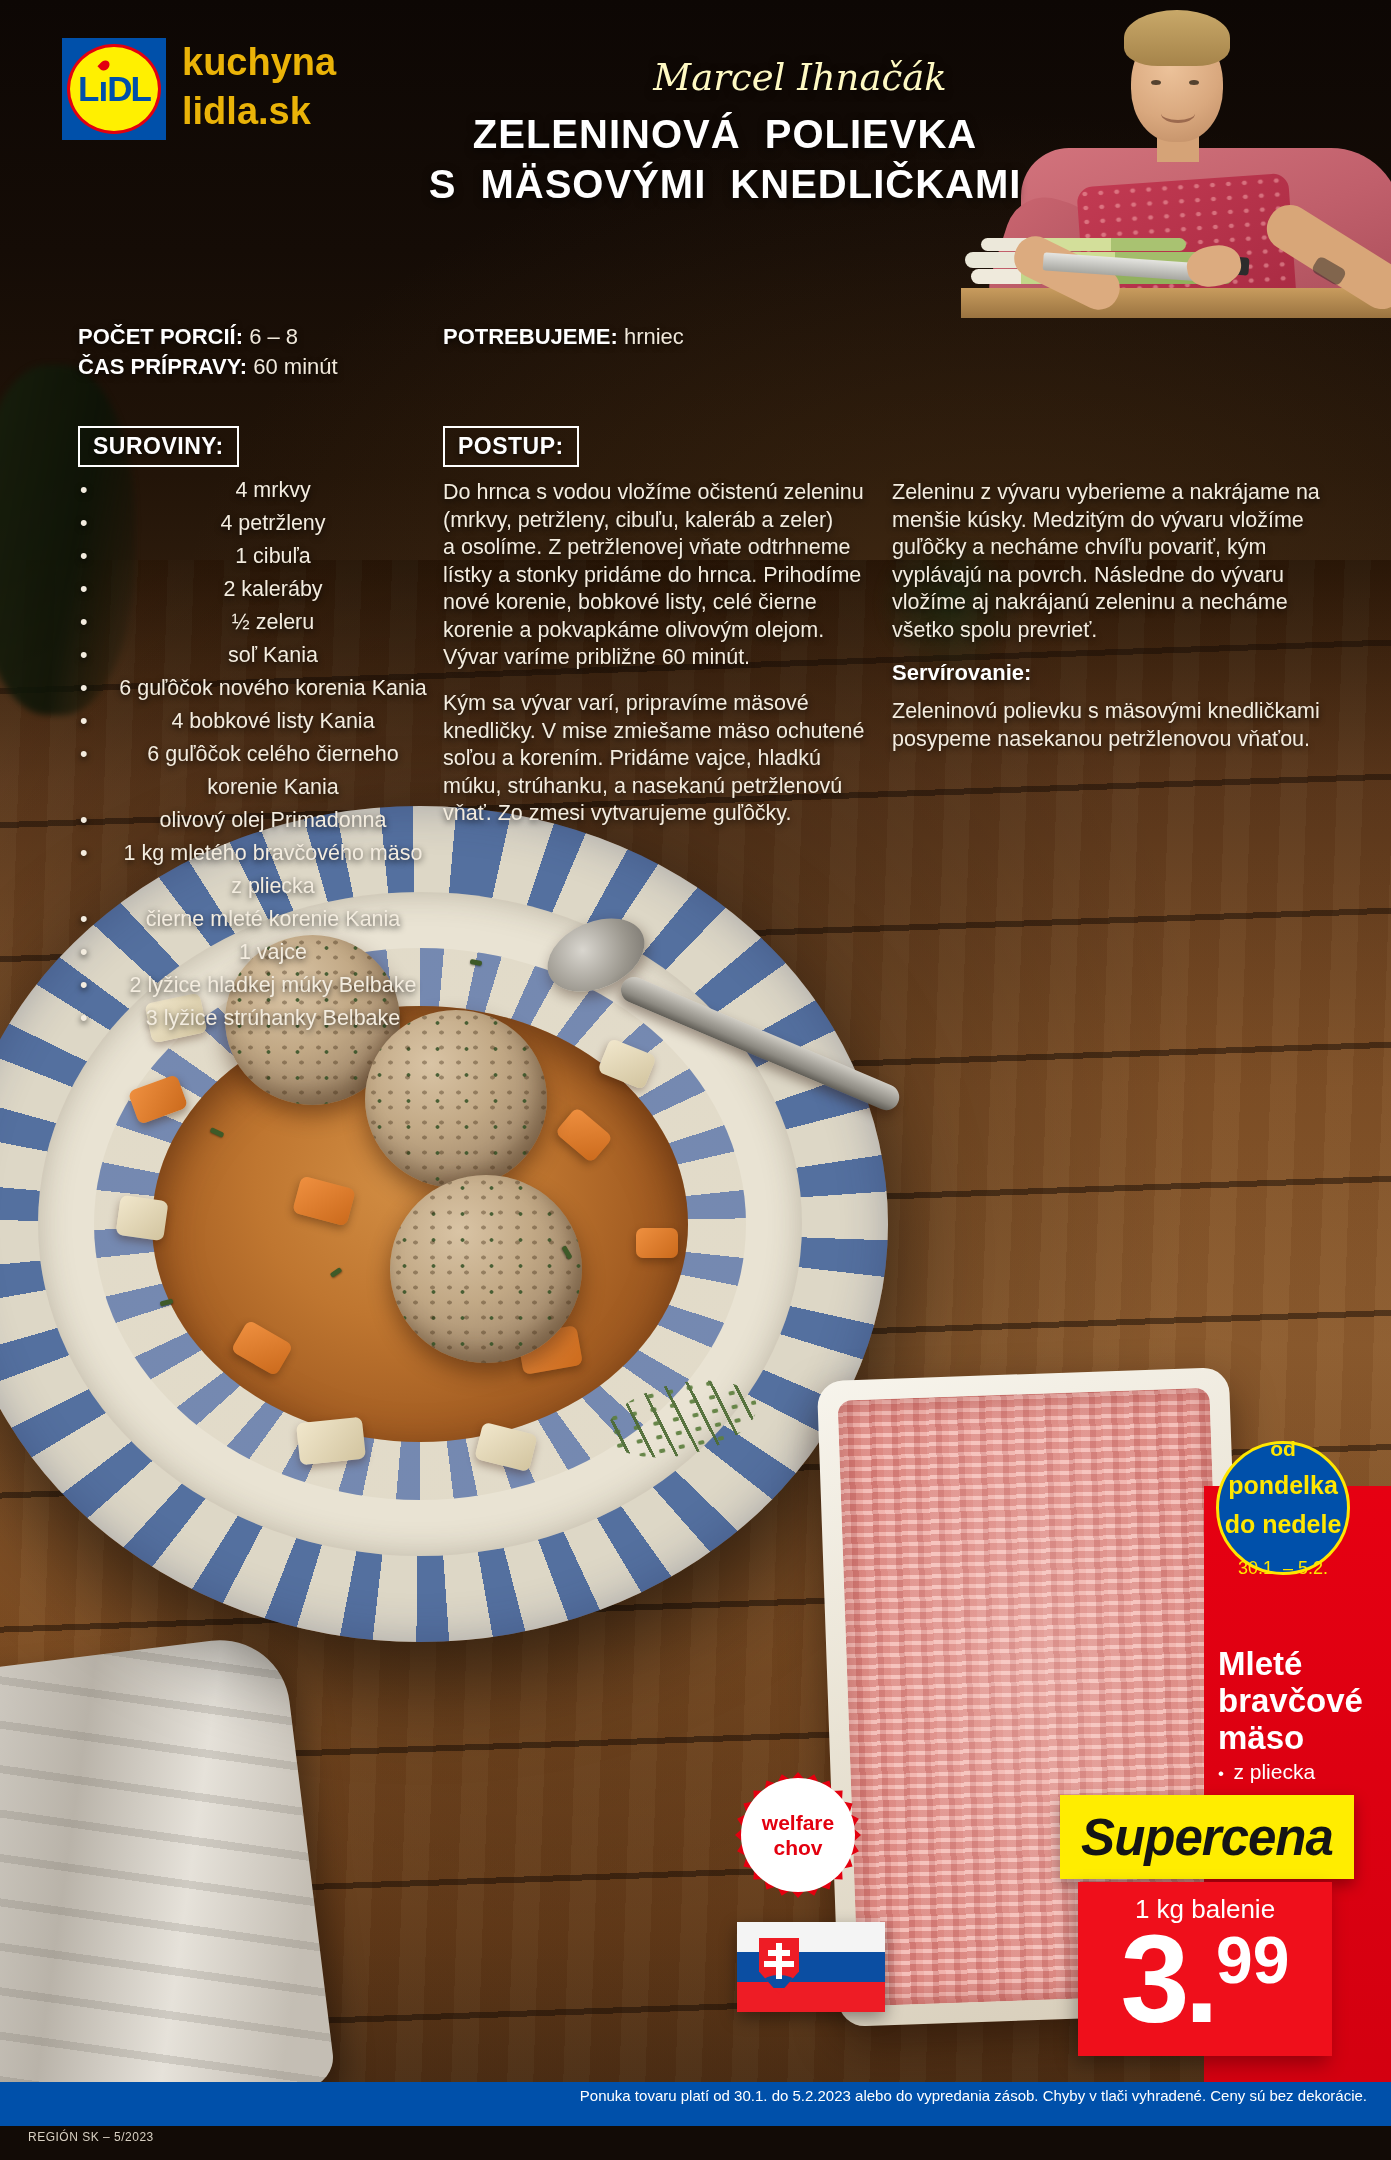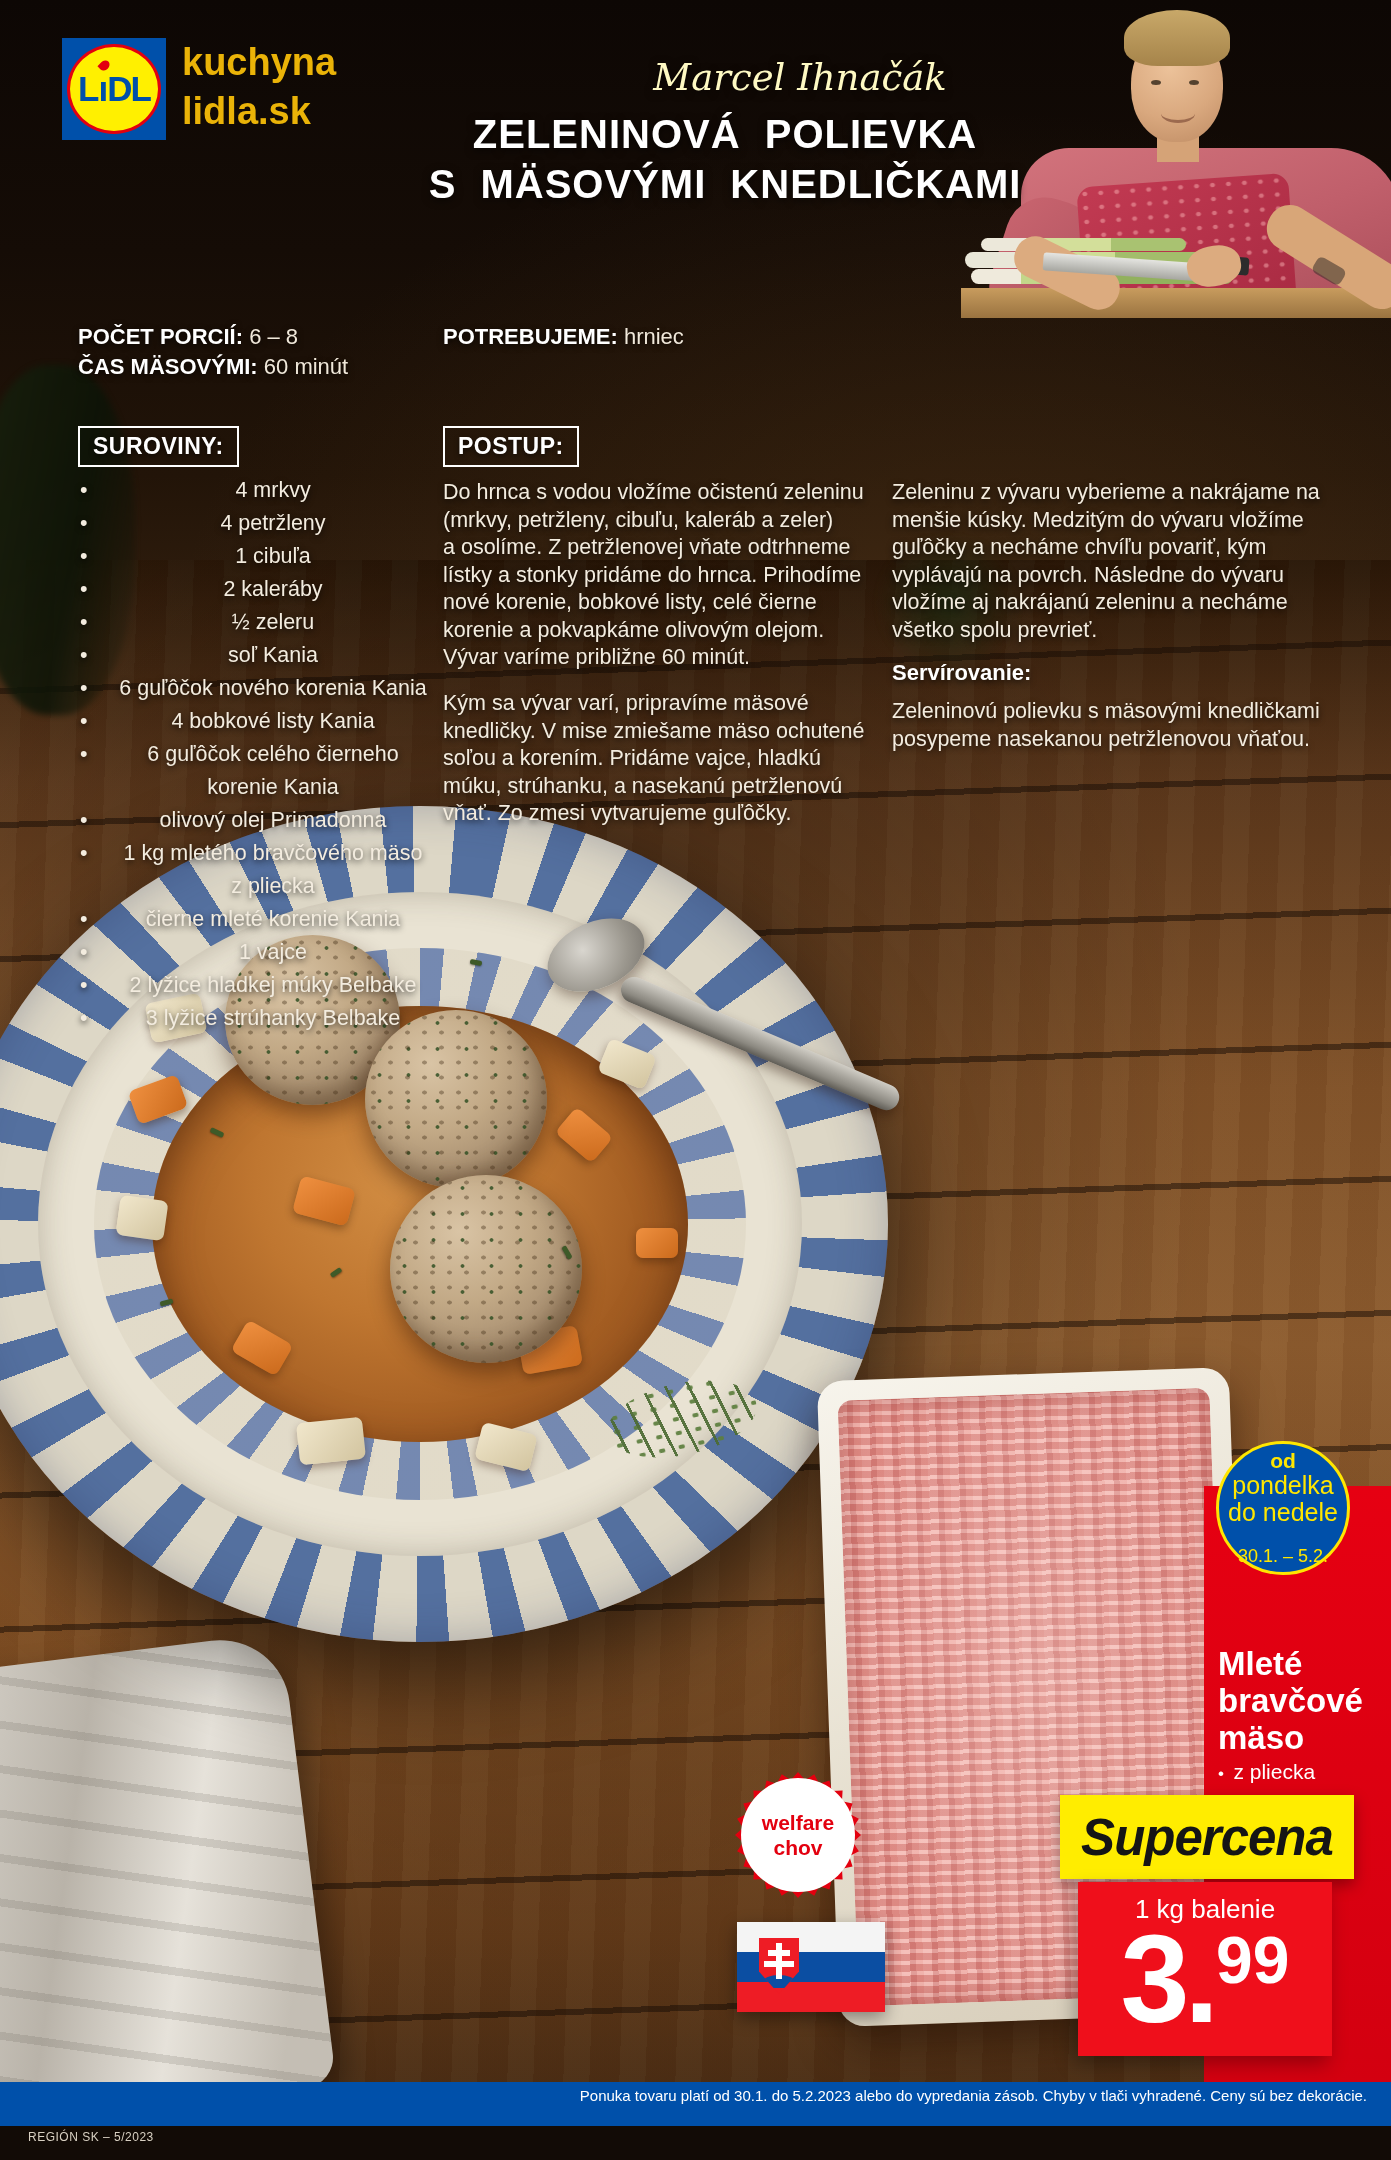--- a/index.html
+++ b/index.html
@@ -168,21 +168,21 @@
   .flag .ch1{position:absolute;left:9px;top:12px;width:22px;height:6px;background:#fff;}
   .flag .ch2{position:absolute;left:5px;top:23px;width:30px;height:6px;background:#fff;}
   .flag .hill{position:absolute;left:4px;bottom:6px;width:32px;height:13px;border-radius:50% 50% 0 0;background:#0b4ea2;}
 
   .red-panel{position:absolute;left:1204px;top:1486px;width:187px;height:598px;
     background:linear-gradient(180deg,#e60012,#d30010);}
   .circle-badge{position:absolute;left:1216px;top:1441px;width:134px;height:134px;border-radius:50%;
     background:#0050aa;border:3px solid #ffe600;box-sizing:border-box;display:flex;flex-direction:column;
     align-items:center;justify-content:center;color:#ffe600;text-align:center;}
   .cb1{font-weight:bold;font-size:21px;line-height:22px;}
-  .cb2,.cb3{font-weight:normal;font-size:25px;line-height:27px;}
+  .cb2,.cb3{font-weight:bold;font-size:25px;line-height:27px;margin-top:12px;}
   .cbd{font-size:18px;margin-top:20px;}
   .product-name{position:absolute;left:1218px;top:1645px;color:#fff;font-weight:bold;font-size:33px;
     line-height:37px;white-space:pre-line;}
   .product-note{position:absolute;left:1218px;top:1760px;color:#fff;font-size:21px;}
   .product-note::before{content:"\2022\00a0\00a0";font-size:17px;}
   .supercena{position:absolute;left:1060px;top:1795px;width:294px;height:84px;background:#ffed00;
     display:flex;align-items:center;justify-content:center;color:#151515;font-size:51px;font-weight:bold;
     font-style:italic;letter-spacing:-1px;box-shadow:0 6px 14px rgba(0,0,0,.35);}
   .price-box{position:absolute;left:1078px;top:1882px;width:254px;height:174px;background:#ef0f1b;
     color:#fff;text-align:center;box-shadow:-4px 8px 18px rgba(0,0,0,.3);}
@@ -278,21 +278,21 @@
   <div class="sitename">
     <span>kuchyna</span>
     <span>lidla.sk</span>
   </div>
   <div class="chef-name">Marcel Ihnačák</div>
   <div class="title-line t1">ZELENINOVÁ POLIEVKA</div>
   <div class="title-line t2">S MÄSOVÝMI KNEDLIČKAMI</div>
 
   <div class="meta meta-left">
     <div><b>POČET PORCIÍ:</b> <span>6 – 8</span></div>
-    <div><b>ČAS MÄSOVÝMI:</b> <span>60 minút</span></div>
+    <div><b>ČAS PRÍPRAVY:</b> <span>60 minút</span></div>
   </div>
   <div class="meta meta-right">
     <div><b>POTREBUJEME:</b> <span>hrniec</span></div>
   </div>
 
   <div class="box-heading h-suroviny">SUROVINY:</div>
   <div class="ingredients">
     <ul>
 
     <li>4 mrkvy</li>

